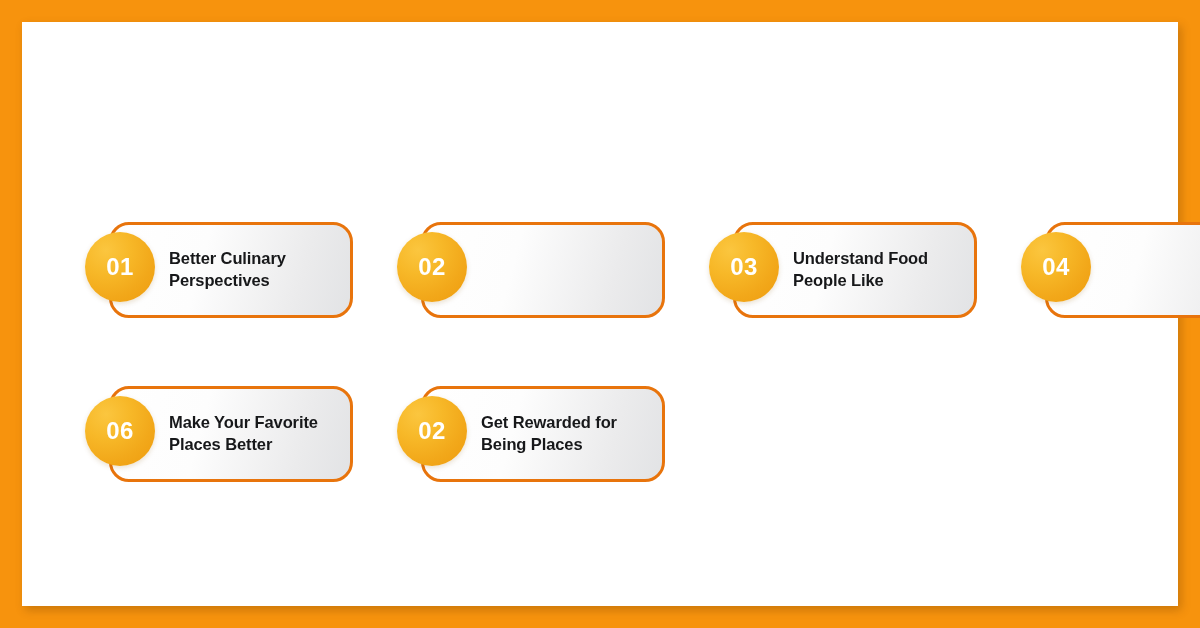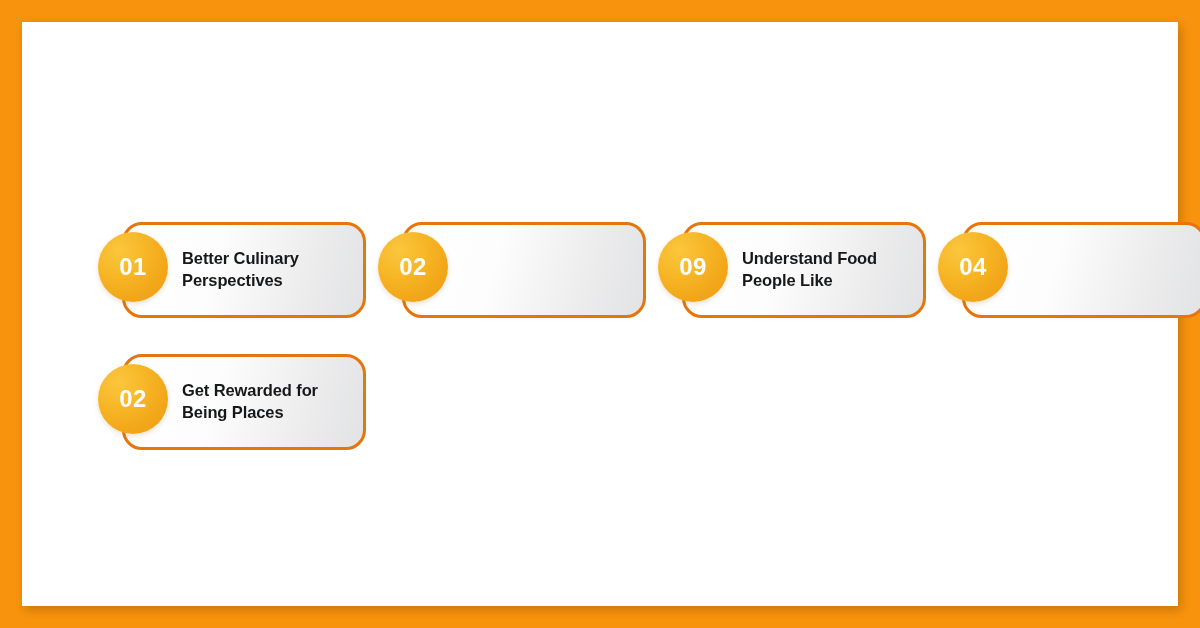--- a/index.html
+++ b/index.html
@@ -25,28 +25,29 @@
     top: 22px;
     width: 1156px;
     height: 584px;
     background: #ffffff;
     box-shadow: 3px 4px 9px rgba(90, 45, 0, 0.28);
   }
 
   
   #card-grid {
     position: absolute;
-    left: 76px;
+    left: 63px;
     top: 178px;
     width: 1090px;
     display: grid;
     grid-template-columns: repeat(4, 280px);
     grid-template-rows: 132px 132px;
     column-gap: 0px;
     row-gap: 0px;
+    gap: 32px;
   }
 
   .card-slot {
     position: relative;
     width: 280px;
     height: 132px;
   }
 
   
   .card-body {
@@ -122,34 +123,42 @@
       <div class="card-slot">
         <div class="card-body"></div>
         <div class="card-badge">
           <span class="card-number">02</span>
         </div>
       </div>
 
       <div class="card-slot">
         <div class="card-body"></div>
         <div class="card-badge">
-          <span class="card-number">09</span>
+          <span class="card-number">03</span>
         </div>
         <div class="card-label">Understand Food
 People Like</div>
       </div>
 
       <div class="card-slot">
         <div class="card-body"></div>
         <div class="card-badge">
           <span class="card-number">04</span>
         </div>
       </div>
 
 
+      <div class="card-slot">
+        <div class="card-body"></div>
+        <div class="card-badge">
+          <span class="card-number">06</span>
+        </div>
+        <div class="card-label">Make Your Favorite
+Places Better</div>
+      </div>
 
 
       <div class="card-slot">
         <div class="card-body"></div>
         <div class="card-badge">
           <span class="card-number">02</span>
         </div>
         <div class="card-label">Get Rewarded for
 Being Places</div>
       </div>

